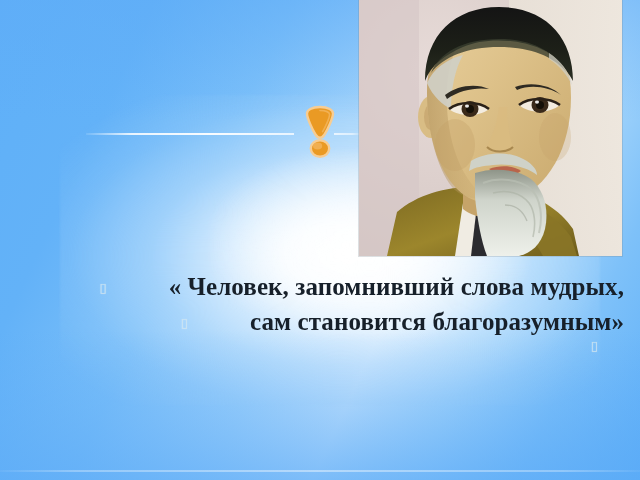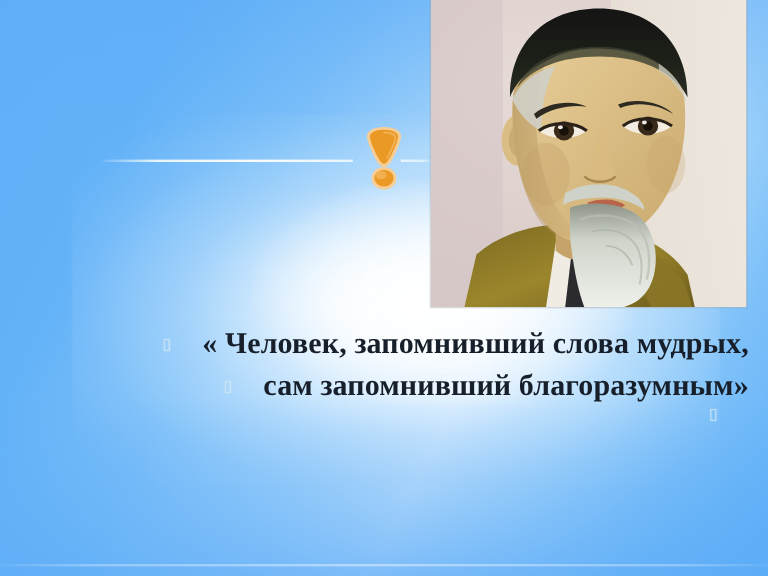--- a/index.html
+++ b/index.html
@@ -159,20 +159,21 @@
   }
   .q-text {
     flex: 0 0 auto;
     font-family: "Liberation Serif", "DejaVu Serif", serif;
     font-weight: bold;
     font-size: 25px;
     line-height: 30px;
     color: #17202a;
     letter-spacing: 0.1px;
     white-space: nowrap;
+    margin-left: 36px;
   }
 </style>
 </head>
 <body>
 
 <div id="slide">
 
   <div class="bg-base"></div>
   <div class="bg-glow"></div>
   <div class="bg-glow-2"></div>
@@ -297,21 +298,21 @@
 
   <div class="quote-block">
 
     <div class="quote-line">
       <span class="q-bullet">▯</span>
       <span class="q-text">« Человек, запомнивший слова мудрых,</span>
     </div>
 
     <div class="quote-line">
       <span class="q-bullet">▯</span>
-      <span class="q-text">сам запомнивший благоразумным»</span>
+      <span class="q-text">сам становится благоразумным»</span>
     </div>
 
     <div class="quote-line">
       <span class="q-bullet">▯</span>
     </div>
 
   </div>
 
 </div>
 

